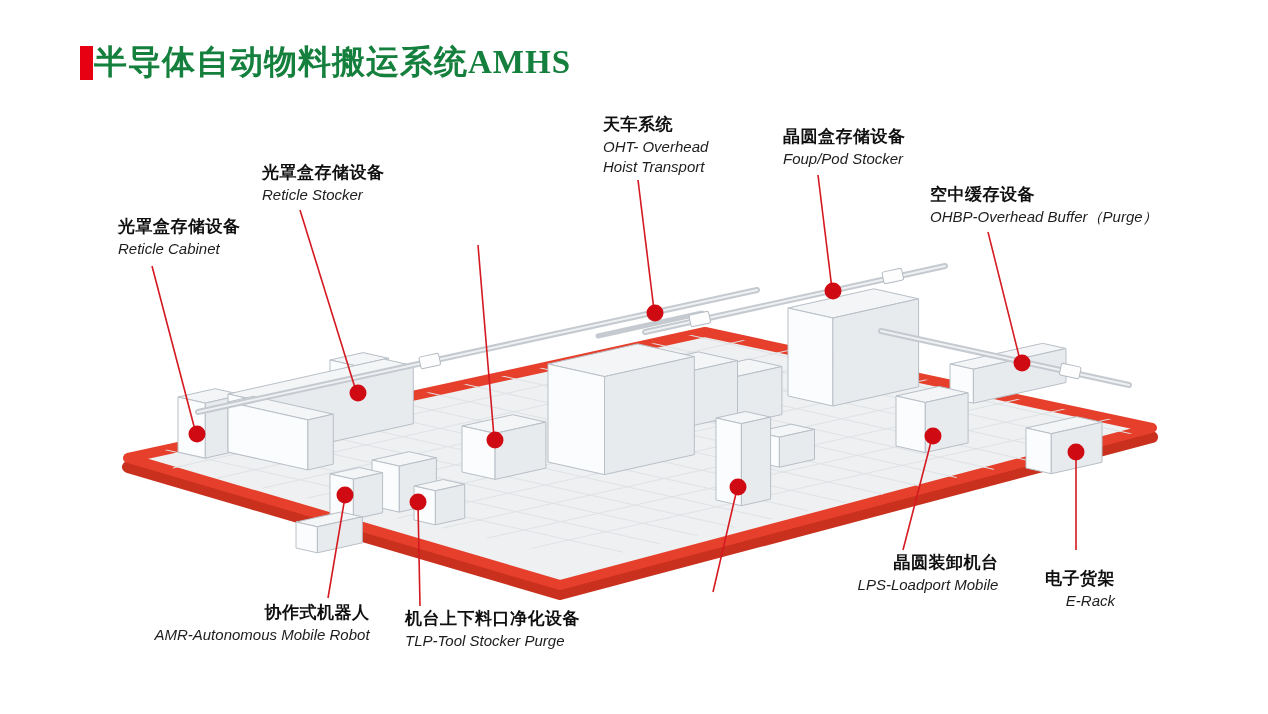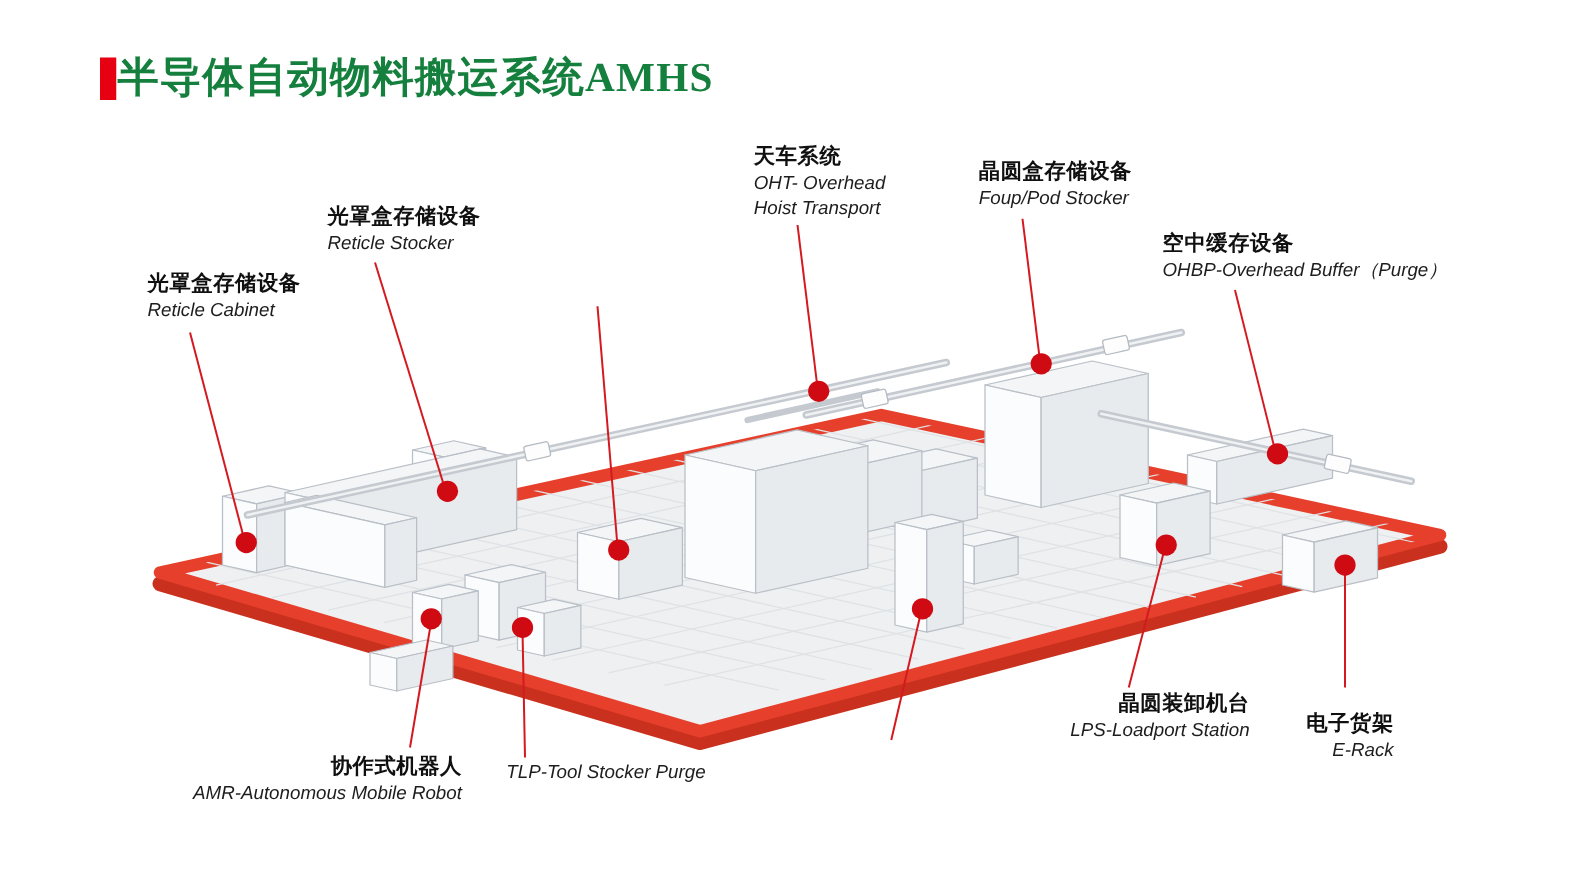--- a/index.html
+++ b/index.html
@@ -241,27 +241,28 @@
     <div class="zh">空中缓存设备</div>
     <div class="en">OHBP-Overhead Buffer（Purge）</div>
   </div>
 
   <div class="callout center" style="left:262px;top:602px">
     <div class="zh">协作式机器人</div>
     <div class="en">AMR-Autonomous Mobile Robot</div>
   </div>
 
   <div class="callout" style="left:405px;top:608px">
+    <div class="zh">机台上下料口净化设备</div>
     <div class="en">TLP-Tool Stocker Purge</div>
   </div>
 
 
   <div class="callout center" style="left:928px;top:552px">
     <div class="zh">晶圆装卸机台</div>
-    <div class="en">LPS-Loadport Station</div>
+    <div class="en">LPS-Loadport Mobile</div>
   </div>
 
   <div class="callout center" style="left:1080px;top:568px">
     <div class="zh">电子货架</div>
     <div class="en">E-Rack</div>
   </div>
 
 </div>
 
 </body></html>

